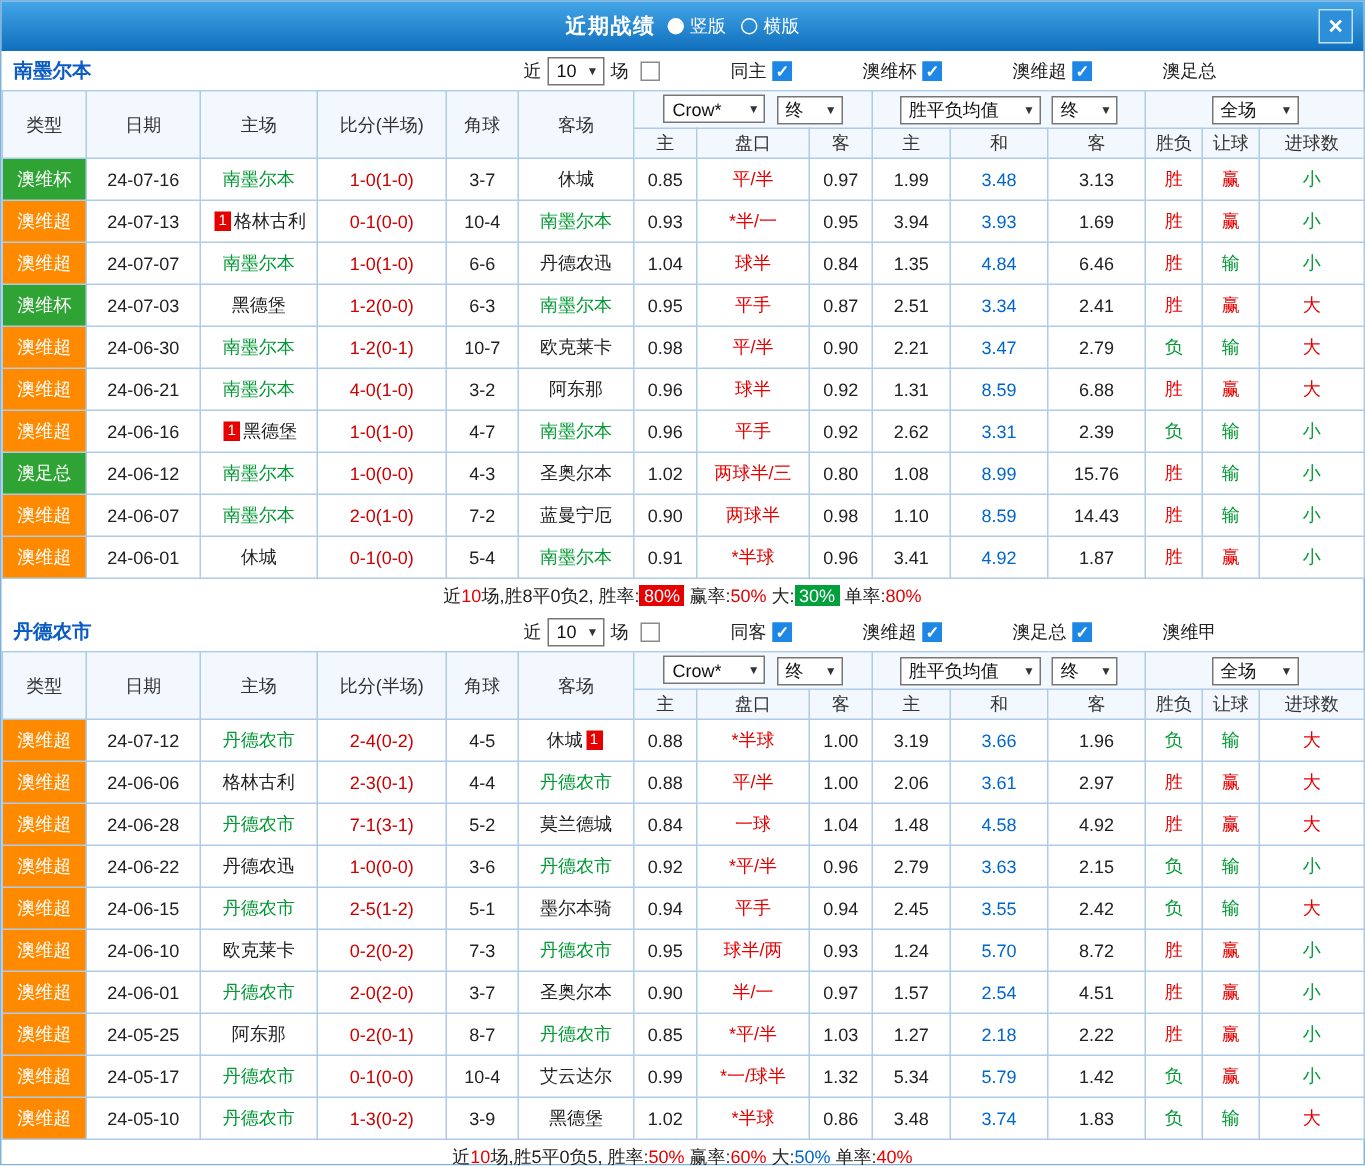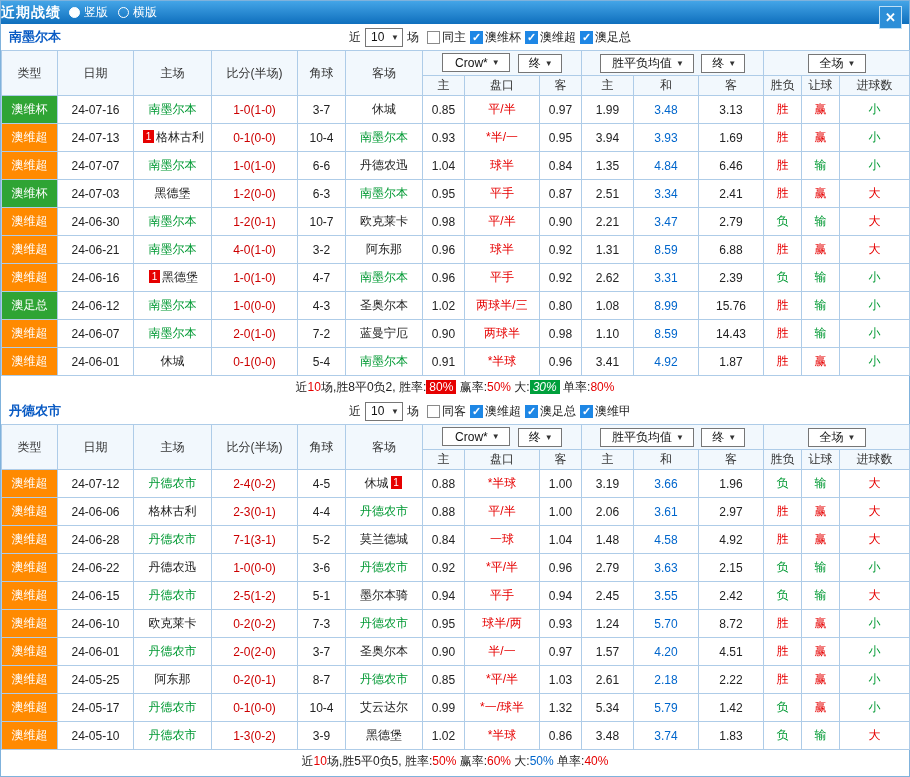--- a/index.html
+++ b/index.html
@@ -5,22 +5,22 @@
   * { box-sizing: border-box; margin: 0; padding: 0; }
   html,body { background:#fff; }
   body {
     width: 910px; height: 777px;
     font-family: "Liberation Sans", sans-serif;
     font-size: 12px; color:#222; overflow: hidden;
   }
   .window { width:910px; height:777px; border:1px solid #7fb2dc; background:#fff; }
 
   
-  .titlebar { height:23px; background:linear-gradient(#44a5e7,#0f6fbd); position:relative;
-    display:flex; align-items:center; justify-content:flex-start; color:#fff; }
+  .titlebar { height:33px; background:linear-gradient(#44a5e7,#0f6fbd); position:relative;
+    display:flex; align-items:center; justify-content:center; color:#fff; }
   .titlebar .title { font-size:14px; font-weight:bold; letter-spacing:1px; }
   .radio-group { display:flex; align-items:center; margin-left:8px; gap:10px; }
   .radio { display:inline-flex; align-items:center; gap:4px; cursor:pointer; font-size:12px; color:#fff; }
   .radio-dot { width:11px; height:11px; border:1px solid #fff; border-radius:50%; display:inline-block; background:transparent; }
   .radio-dot.checked { background:#fff; }
   .close-btn { position:absolute; right:7px; top:5px; width:23px; height:23px;
     background:#2d8fd8; border:1px solid #bfe0f6; color:#fff; font-size:13px; font-weight:bold;
     text-align:center; line-height:21px; cursor:pointer; }
 
   
@@ -29,54 +29,54 @@
   .controls { position:absolute; left:348px; top:0; height:100%; display:flex; align-items:center; gap:4px; }
   .sel { display:inline-flex; align-items:center; justify-content:space-between;
     border:1px solid #767676; background:#fff; height:19px; padding:0 3px 0 5px; font-size:12px; color:#111; cursor:pointer; }
   .sel .arr { font-size:8px; color:#333; margin-left:4px; }
   .sel-count { min-width:38px; }
   .sel-company { min-width:68px; }
   .sel-final { min-width:44px; }
   .sel-avg { min-width:94px; }
   .sel-scope { min-width:58px; }
   .cb-group { display:inline-flex; align-items:center; }
-  .cb-item { display:inline-flex; align-items:center; margin-left:4px; cursor:pointer; }
+  .cb-item { display:inline-flex; align-items:center; margin-left:4px; cursor:pointer;gap:45px; }
   .cb { width:13px; height:13px; border:1px solid #8a8a8a; background:#fff; display:inline-block; position:relative; margin-right:2px; }
   .cb.checked { background:#1e87e5; border-color:#1e87e5; }
   .cb.checked:after { content:"✓"; position:absolute; left:1px; top:-1px; color:#fff; font-size:11px; font-weight:bold; }
 
   
   table { border-collapse:collapse; table-layout:fixed; width:908px; margin:0 auto; }
   td { border:1px solid #aecce8; text-align:center; white-space:nowrap; overflow:hidden; font-size:12px; vertical-align:middle; }
   thead td { background:#f2f8fd; color:#333; }
   thead tr.r1 td { height:25px; }
   thead tr.r2 td { height:20px; }
   tbody td { height:28px; background:#fff; }
   .hdr-sel-cell { padding:2px 0; }
-  .hdr-sel-cell .sel { margin:0 2px;justify-content:center; }
+  .hdr-sel-cell .sel { margin:0 2px; }
 
   .league { color:#fff; }
   .lg-green { background:#2fa434; }
   .lg-orange { background:#ff8a00; }
   .score { color:#cc0000; }
   .handicap { color:#e60000; }
   .draw { color:#0066cc; }
   .ft { color:#009933; }
   .win { color:#e60000; }
   .lose { color:#009933; }
   .redcard { display:inline-block; background:#e60000; color:#fff; font-size:10px; line-height:13px;
     width:11px; height:13px; margin:0 2px; vertical-align:1px; }
 
   
   .footer { height:22px; line-height:22px; text-align:center; font-size:12px; color:#222; }
   .fp-plain { color:#222; }
   .fp-red-text { color:#e60000; }
   .fp-blue-text { color:#0066cc; }
   .fp-red-badge { background:#e60000; color:#fff; padding:0 3px; }
-  .fp-green-badge { background:#00a03c; color:#fff; padding:0 3px;font-style:italic; }
+  .fp-green-badge { background:#00a03c; color:#fff; padding:0 3px; }
 </style>
 </head>
 <body>
 
 <div class="window">
 
   <div class="titlebar">
     <span class="title">近期战绩</span>
     <span class="radio-group">
       <label class="radio">
@@ -567,37 +567,37 @@
             <td class="league lg-orange">澳维超</td>
             <td>24-06-01</td>
             <td><span class="ft"><span>丹德农市</span></span></td>
             <td class="score">2-0(2-0)</td>
             <td>3-7</td>
             <td><span><span>圣奥尔本</span></span></td>
             <td>0.90</td>
             <td class="handicap">半/一</td>
             <td>0.97</td>
             <td>1.57</td>
-            <td class="draw">4.20</td>
+            <td class="draw">2.54</td>
             <td>4.51</td>
             <td class="win">胜</td>
             <td class="win">赢</td>
             <td class="lose">小</td>
           </tr>
           <tr>
             <td class="league lg-orange">澳维超</td>
             <td>24-05-25</td>
             <td><span><span>阿东那</span></span></td>
             <td class="score">0-2(0-1)</td>
             <td>8-7</td>
             <td><span class="ft"><span>丹德农市</span></span></td>
             <td>0.85</td>
             <td class="handicap">*平/半</td>
             <td>1.03</td>
-            <td>2.61</td>
+            <td>1.27</td>
             <td class="draw">2.18</td>
             <td>2.22</td>
             <td class="win">胜</td>
             <td class="win">赢</td>
             <td class="lose">小</td>
           </tr>
           <tr>
             <td class="league lg-orange">澳维超</td>
             <td>24-05-17</td>
             <td><span class="ft"><span>丹德农市</span></span></td>

